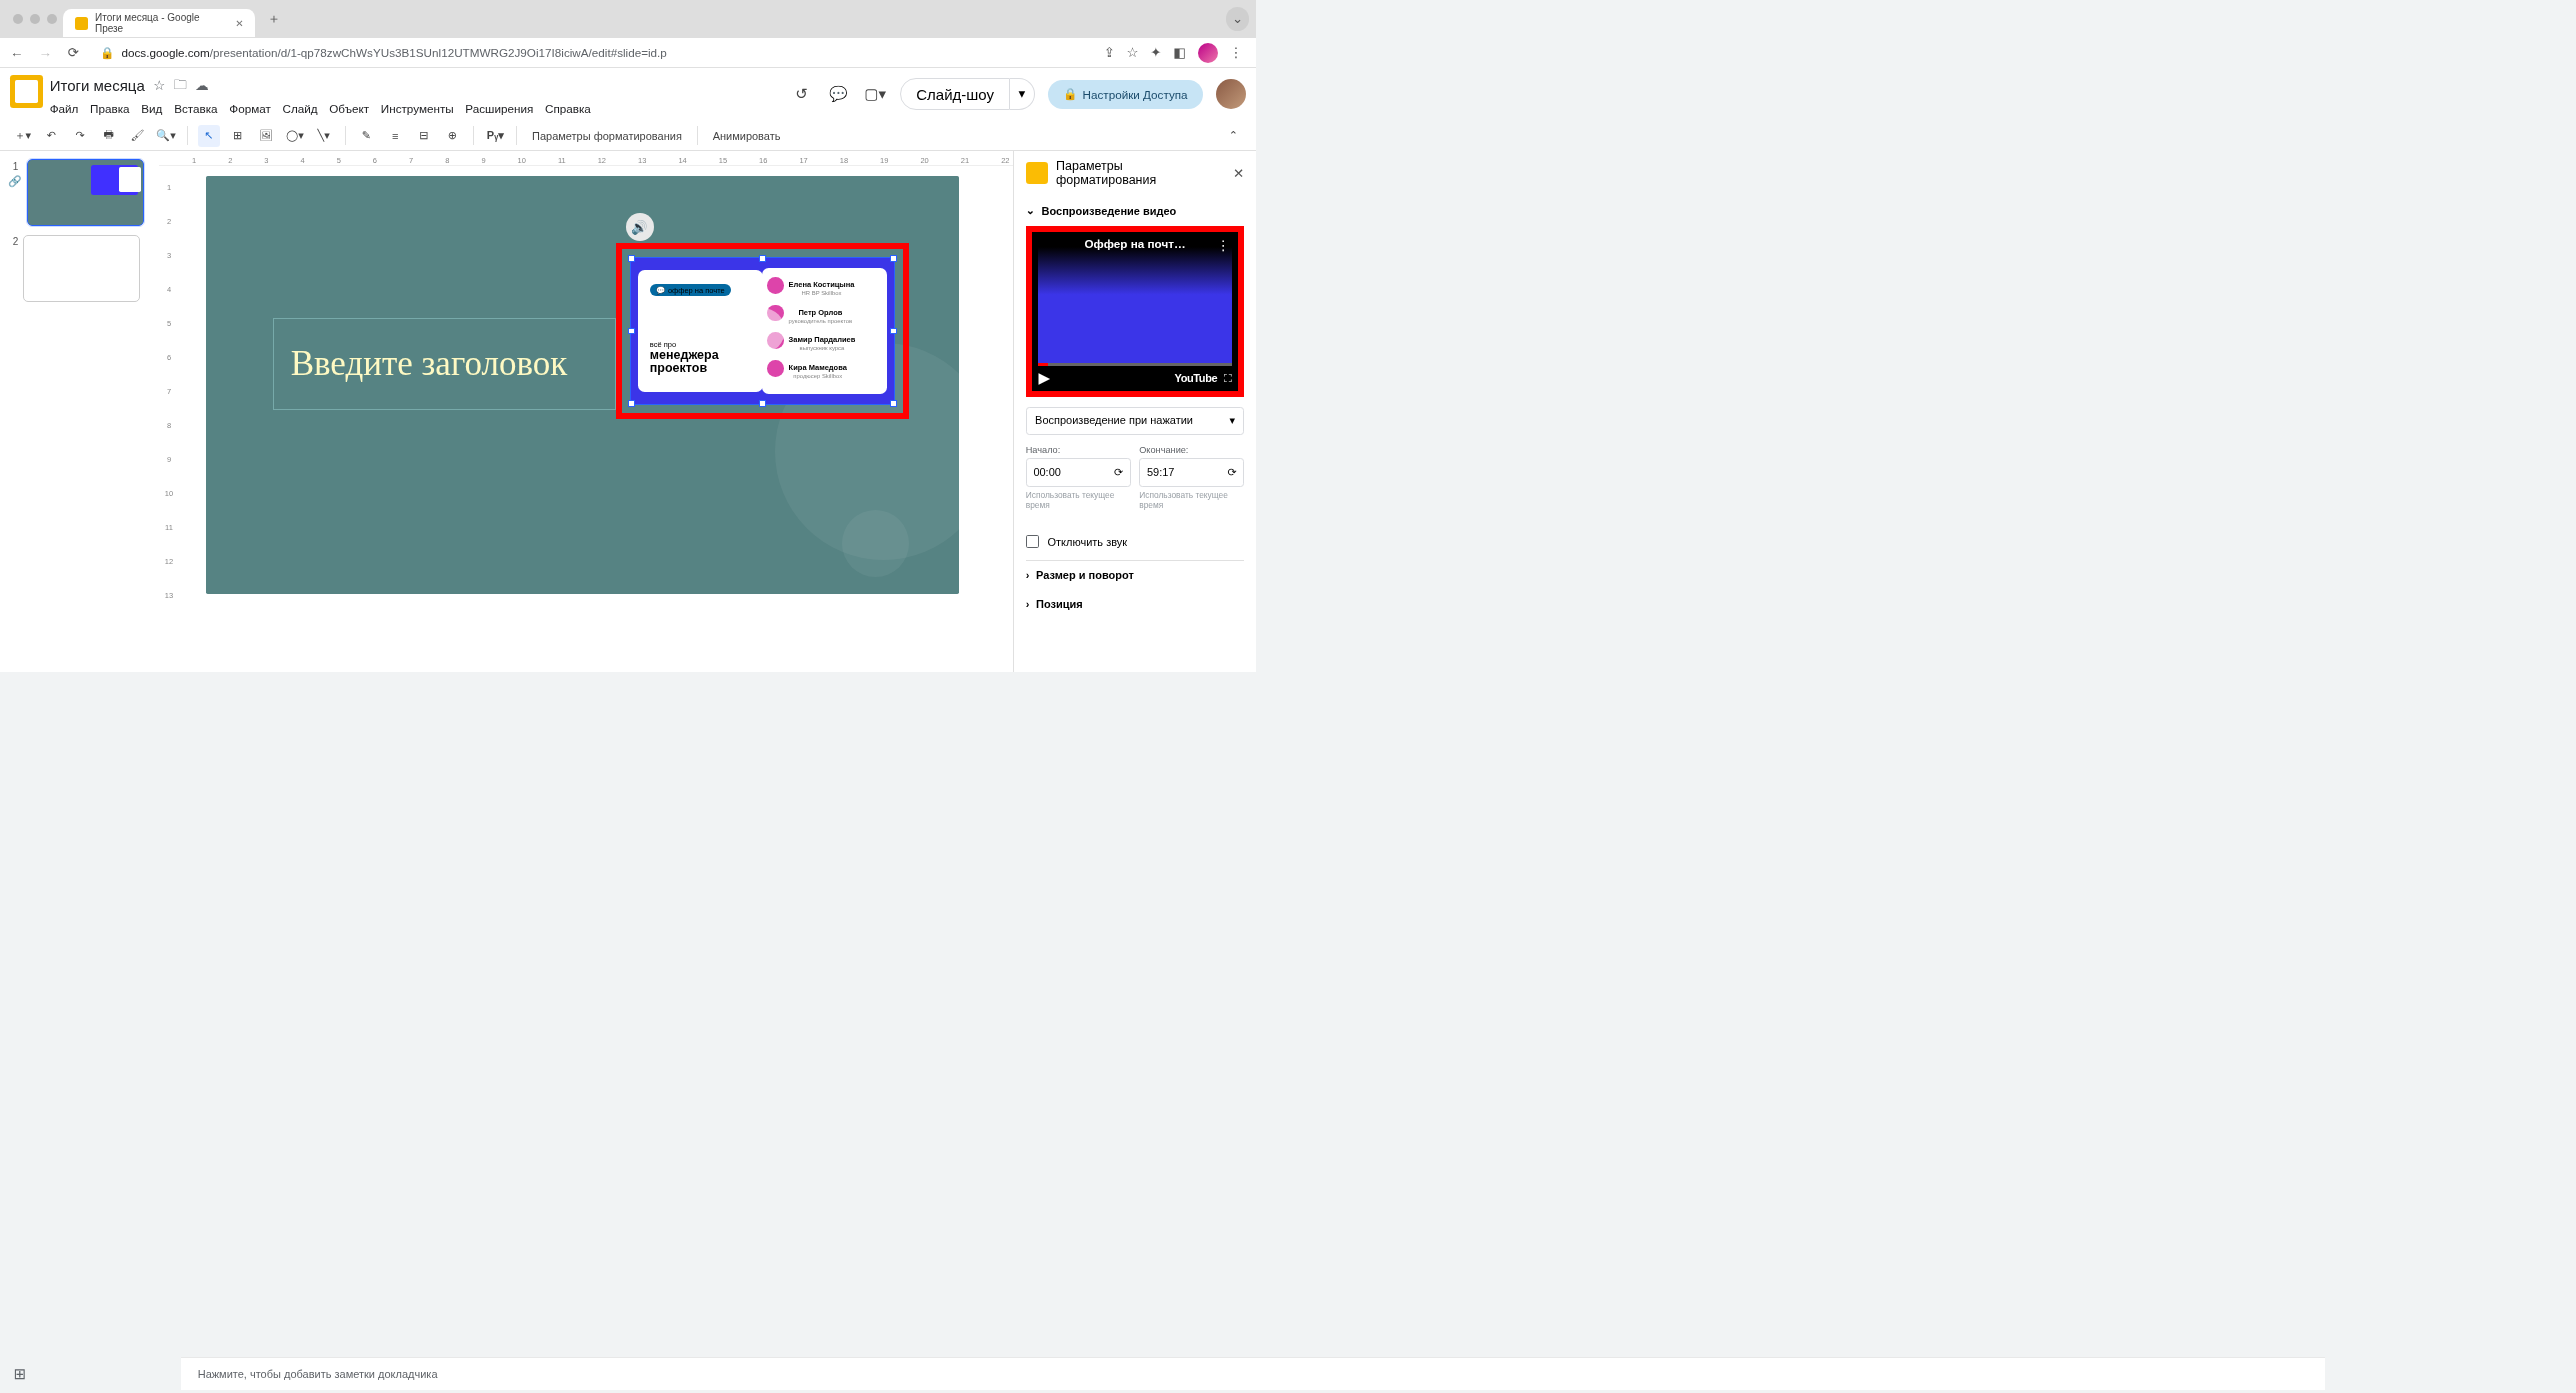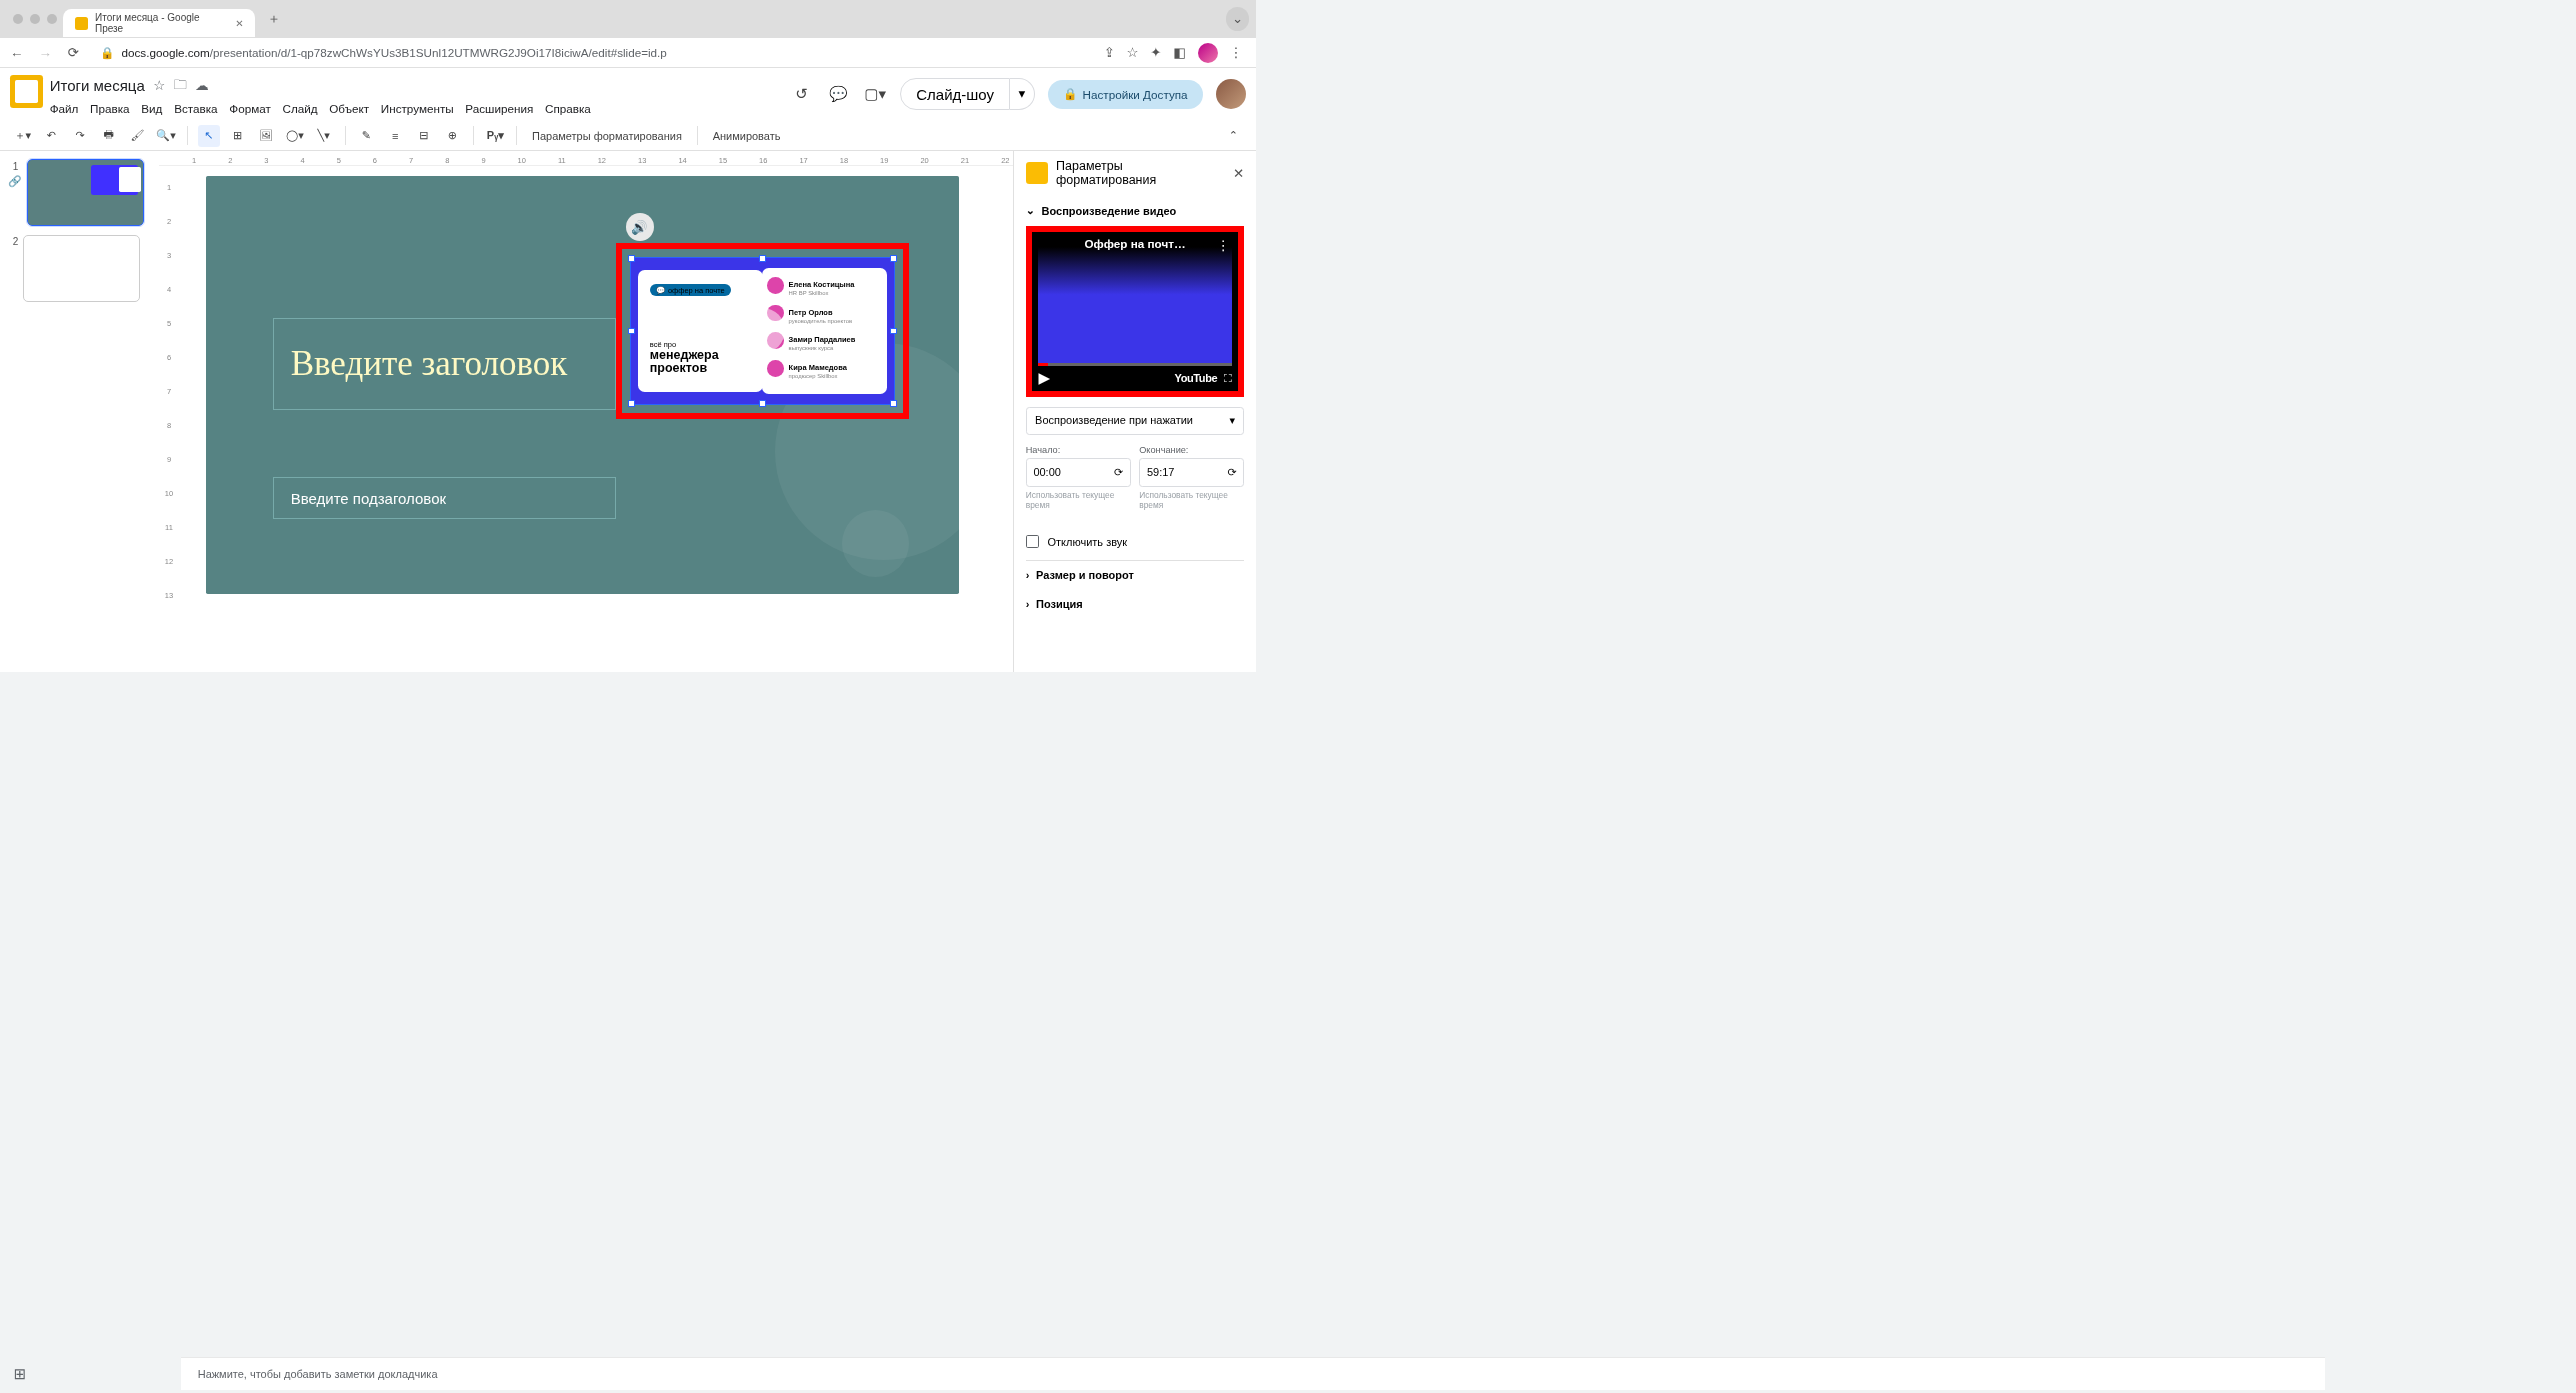--- a/index.html
+++ b/index.html
@@ -80,21 +80,21 @@
 .h-tm{left:50%;top:-3.3px;margin-left:-3.3px}.h-bm{left:50%;bottom:-3.3px;margin-left:-3.3px}
 .h-ml{left:-3.3px;top:50%;margin-top:-3.3px}.h-mr{right:-3.3px;top:50%;margin-top:-3.3px}
 .play-btn{position:absolute;left:50%;top:50%;width:45px;height:45px;margin:-22.6px 0 0 -22.6px;border-radius:50%;background:rgba(255,255,255,.5);display:flex;align-items:center;justify-content:center;}
 .play-btn:after{content:"";border-left:15px solid #fff;border-top:9.2px solid transparent;border-bottom:9.2px solid transparent;margin-left:3.3px;}
 .speaker{position:absolute;left:420px;top:37px;width:28.4px;height:28.4px;border-radius:50%;background:#e8e8e8;display:flex;align-items:center;justify-content:center;color:#555;}
 
 .vid-left{position:absolute;left:6.7px;top:11.7px;bottom:11.7px;width:125px;background:#fff;border-radius:6.7px;padding:5px;}
 .vid-badge{position:absolute;left:11.7px;top:14px;background:#0369a1;border-radius:8.4px;padding:1.7px 6.7px;font-size:7.5px;}
 .vid-text{position:absolute;left:11.7px;top:70px;font-size:7.5px;color:#000;}
 .vid-text b{display:block;font-size:12.5px;line-height:13.4px;}
-.vid-right{position:absolute;right:6.7px;top:10px;bottom:10px;width:125px;background:#fff;border-radius:6.7px;padding:3.3px 5px;}
+.vid-right{position:absolute;right:6.7px;top:10px;bottom:10px;width:125px;background:#fff;border-radius:6.7px;padding:3.3px 5px;text-align:center;}
 .vp{display:flex;gap:5px;align-items:center;padding:3.3px 0;}
 .vp .av{width:16.7px;height:16.7px;border-radius:50%;background:#d4a;}
 .vp .nm{font-size:7.5px;font-weight:bold;}
 .vp .rl{font-size:5.9px;color:#888;display:block;}
 
 
 .side { width:243px; border-left:0.8px solid #e0e0e0; padding:8.4px 11.7px; overflow-y:auto; font-size:11px; }
 .side-hdr { display:flex; align-items:center; gap:8.4px; padding-bottom:8.4px; }
 .side-hdr .ic{width:22px;height:22px;background:#fbbc04;border-radius:3.3px;}
 .side-title { font-size:12.5px; flex:1; }
@@ -280,21 +280,20 @@
         <span>10</span>
         <span>11</span>
         <span>12</span>
         <span>13</span>
       </div>
     <div class="stage">
       <div class="decor d1"></div>
         <div class="decor d2"></div>
         <div class="decor d3"></div>
       <div class="title-ph"><span>Введите заголовок</span></div>
-      <div class="sub-ph"><span>Введите подзаголовок</span></div>
 
       <div class="speaker">🔊</div>
 
       <div class="red-box rb-canvas">
         <div class="video-obj">
           <div class="vid-left">
             <div class="vid-badge">💬 <span>оффер на почте</span></div>
             <div class="vid-text">
               <span>всё про</span>
               <b>менеджера</b>

